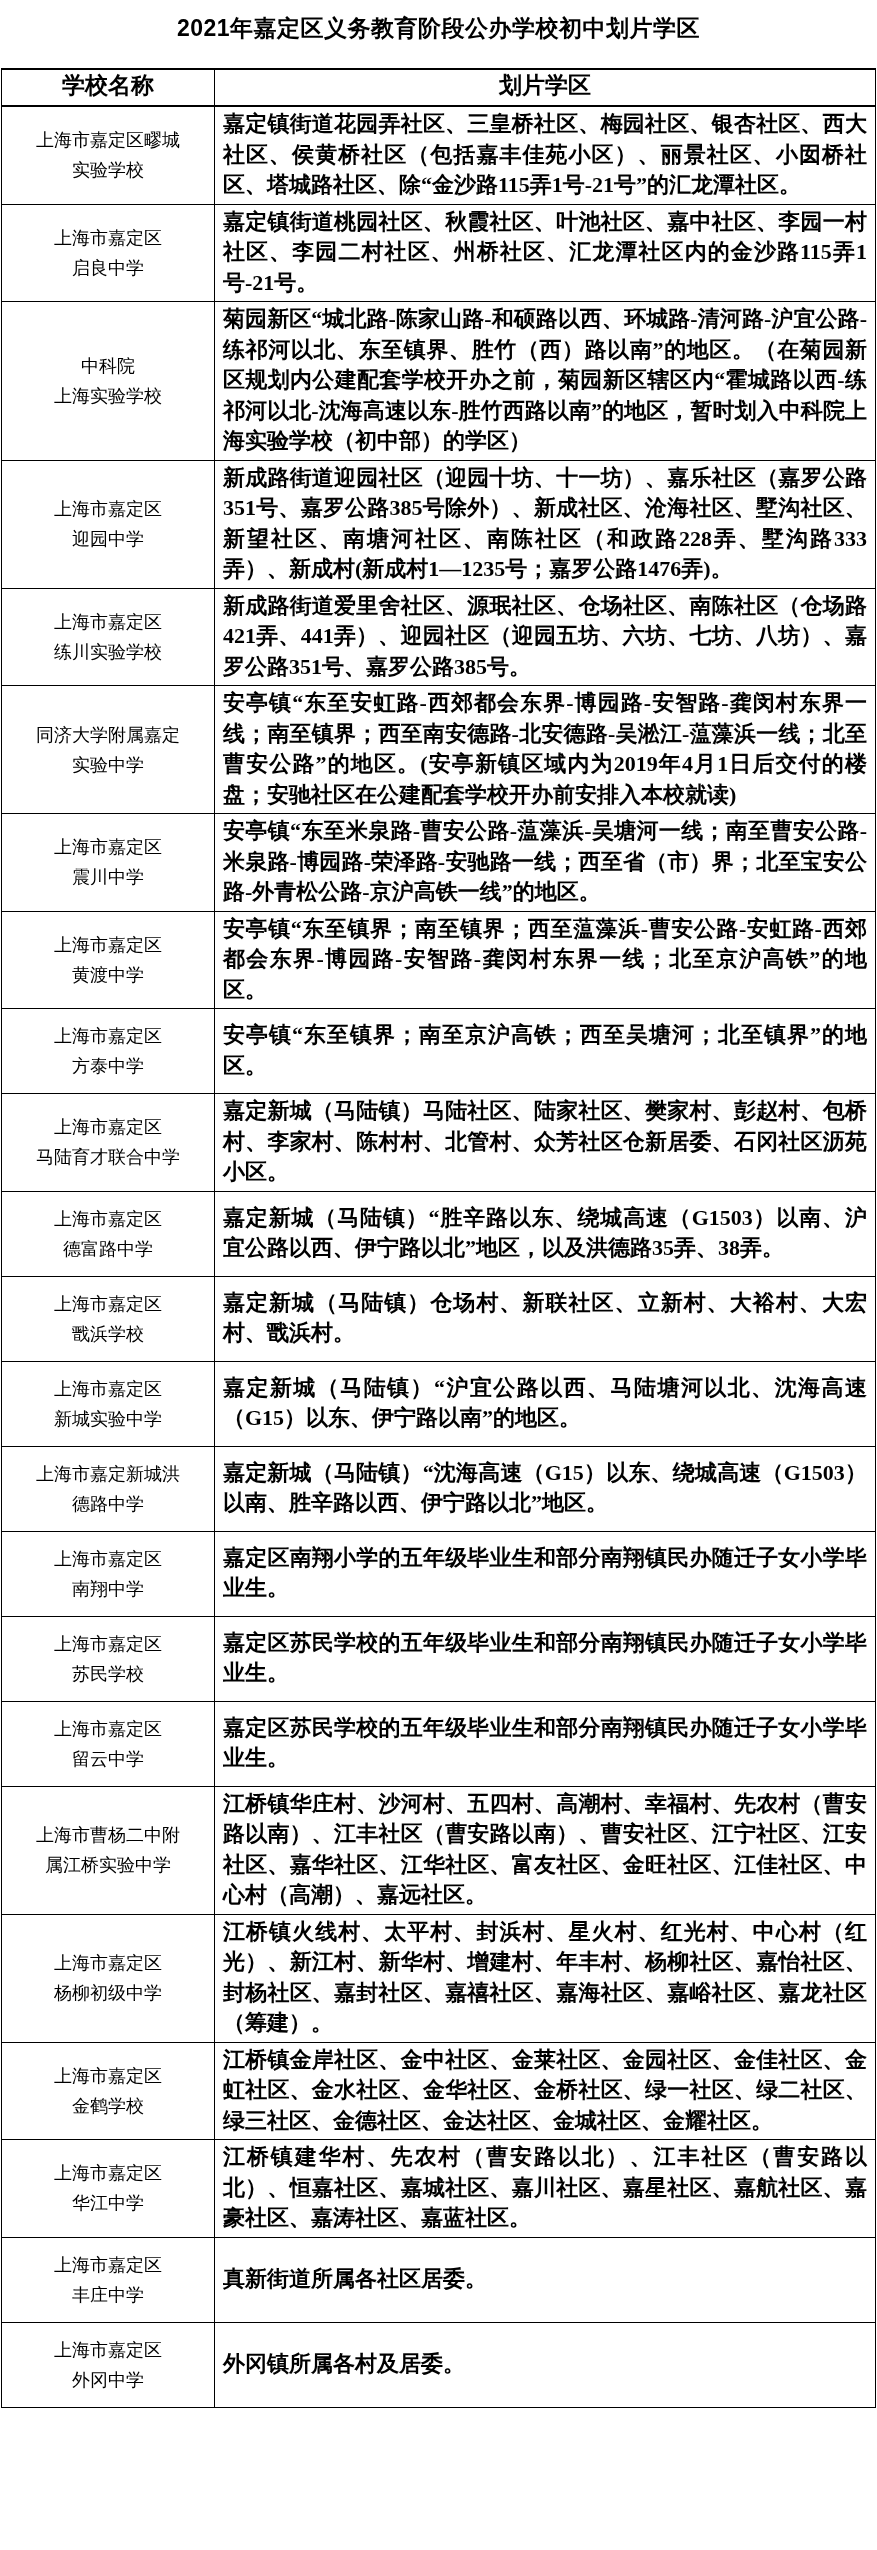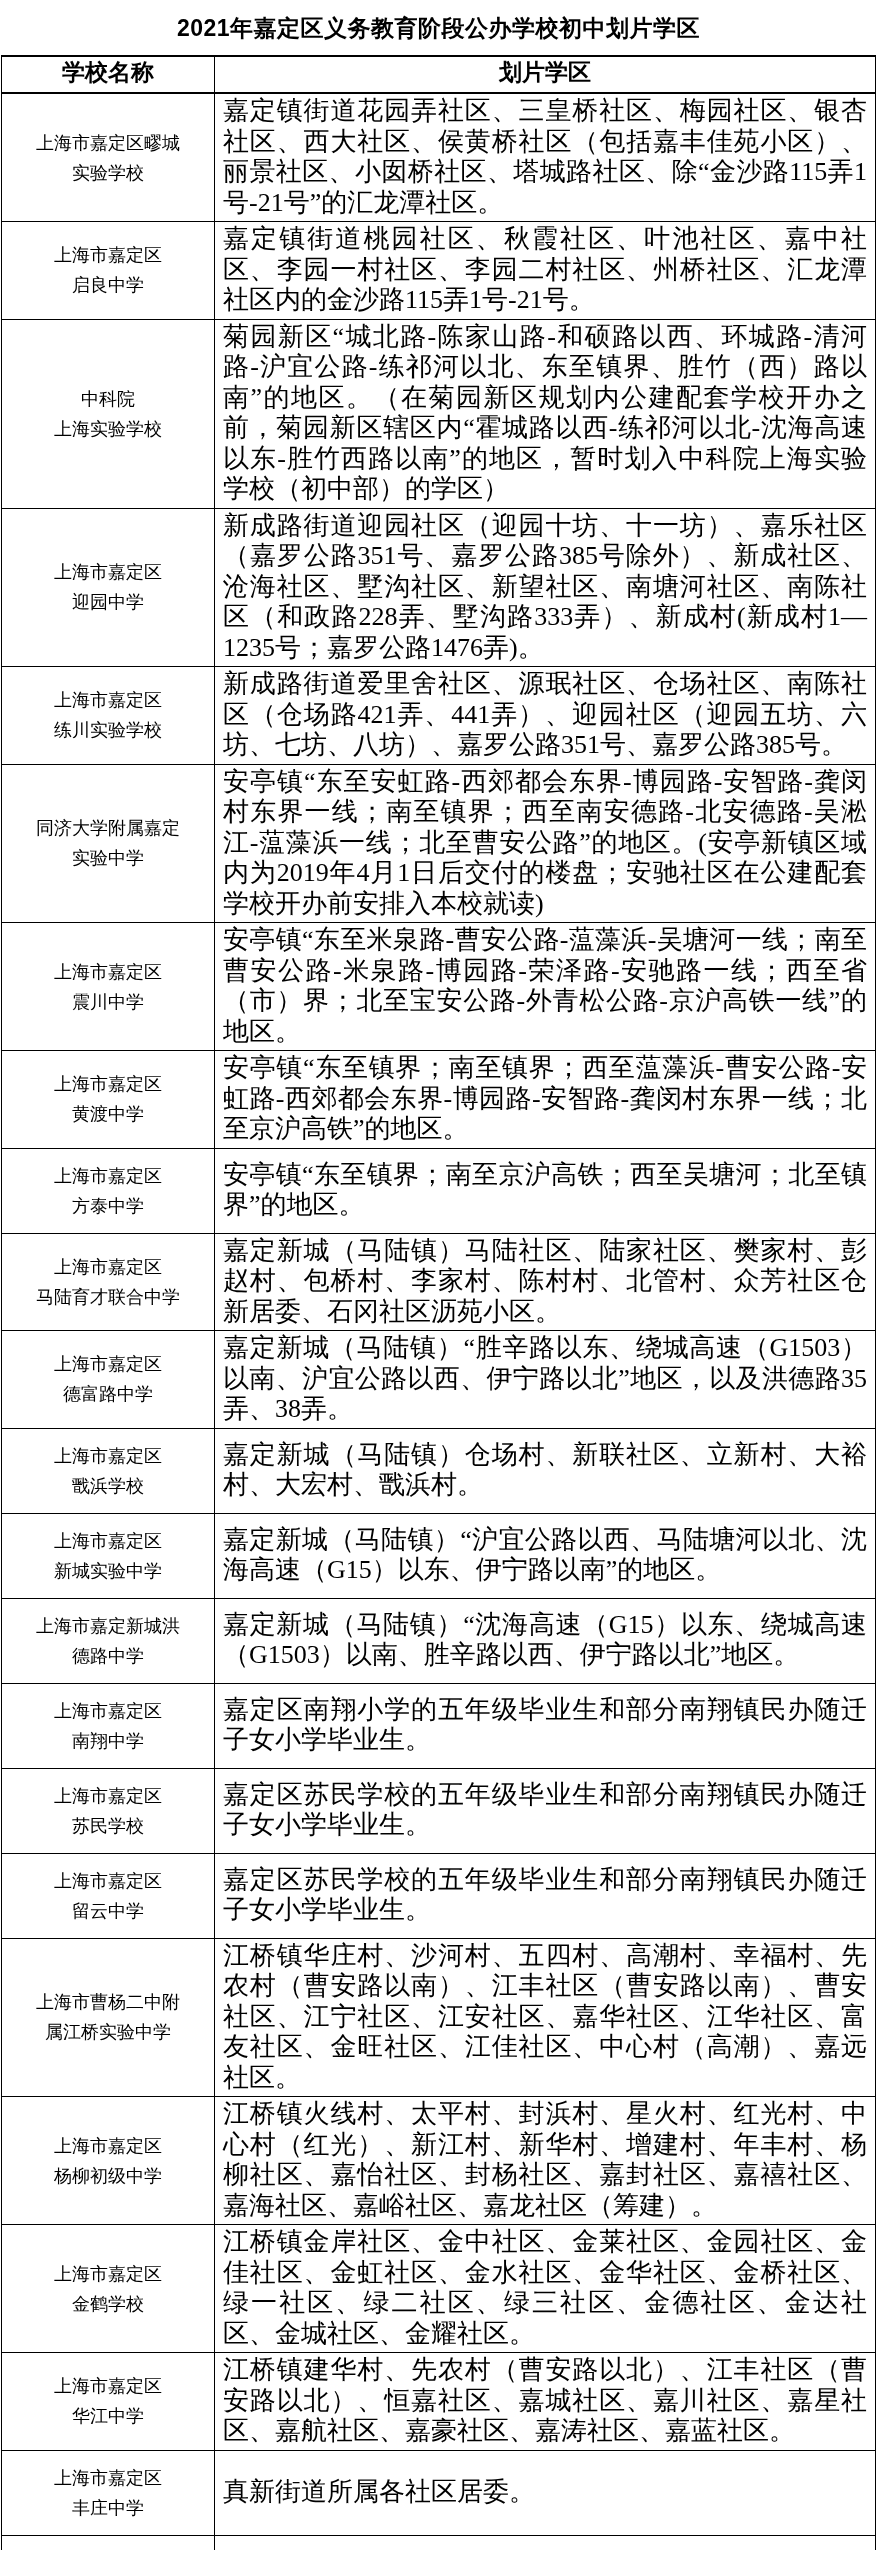--- a/index.html
+++ b/index.html
@@ -10,21 +10,21 @@
   }
   body {
     width: 877px;
     font-family: "Liberation Serif", "DejaVu Serif", serif;
   }
   .title {
     font-family: "Liberation Sans", "DejaVu Sans", sans-serif;
     font-weight: bold;
     font-size: 23px;
     text-align: center;
-    padding: 13px 0 11px 0;
+    padding: 13px 0 24px 0;
     letter-spacing: 0.5px;
     border-radius: 6px;
   }
   table.district-table {
     border-collapse: collapse;
     width: 875px;
     margin: 0 1px;
     table-layout: fixed;
   }
   table.district-table th,
@@ -45,23 +45,24 @@
     text-align: center;
     vertical-align: middle;
     font-size: 18px;
     line-height: 30px;
     padding: 12px 2px;
     white-space: pre-line;
   }
   td.district-cell {
     text-align: justify;
     vertical-align: middle;
-    font-size: 26px;
+    font-size: 22px;
     line-height: 30.5px;
     padding: 2px 8px 3px 8px;
+    font-weight: bold;
   }
 </style>
 </head>
 <body>
 
 <div class="title">2021年嘉定区义务教育阶段公办学校初中划片学区</div>
 
 <table class="district-table">
   <colgroup>
     <col class="school-col">

